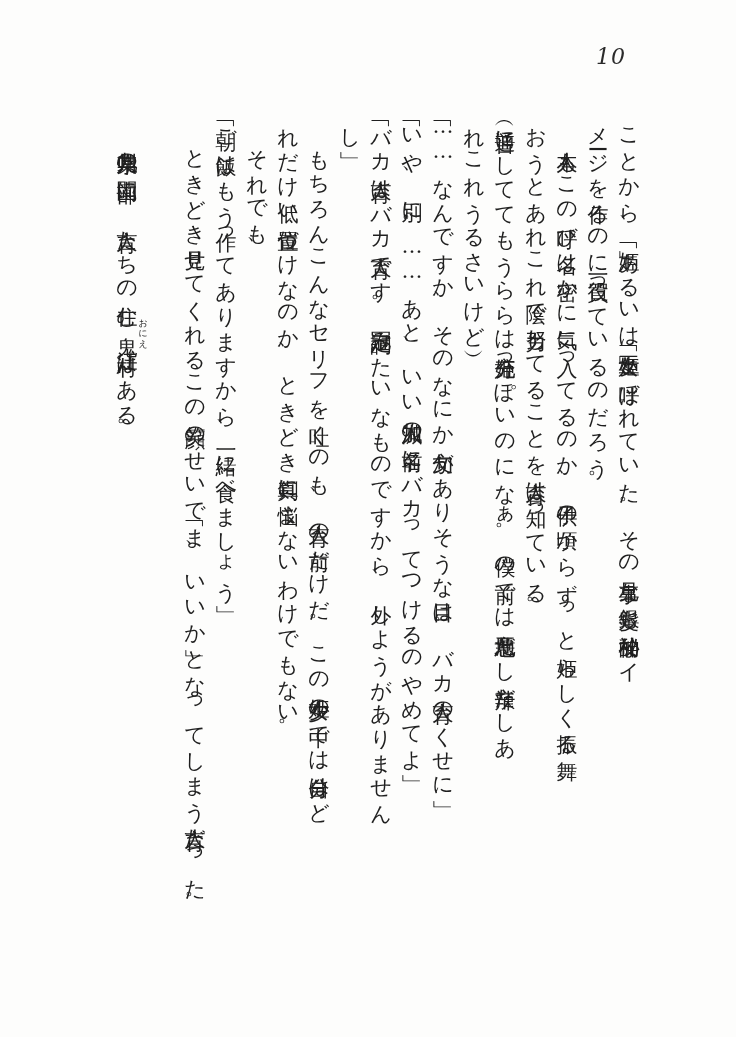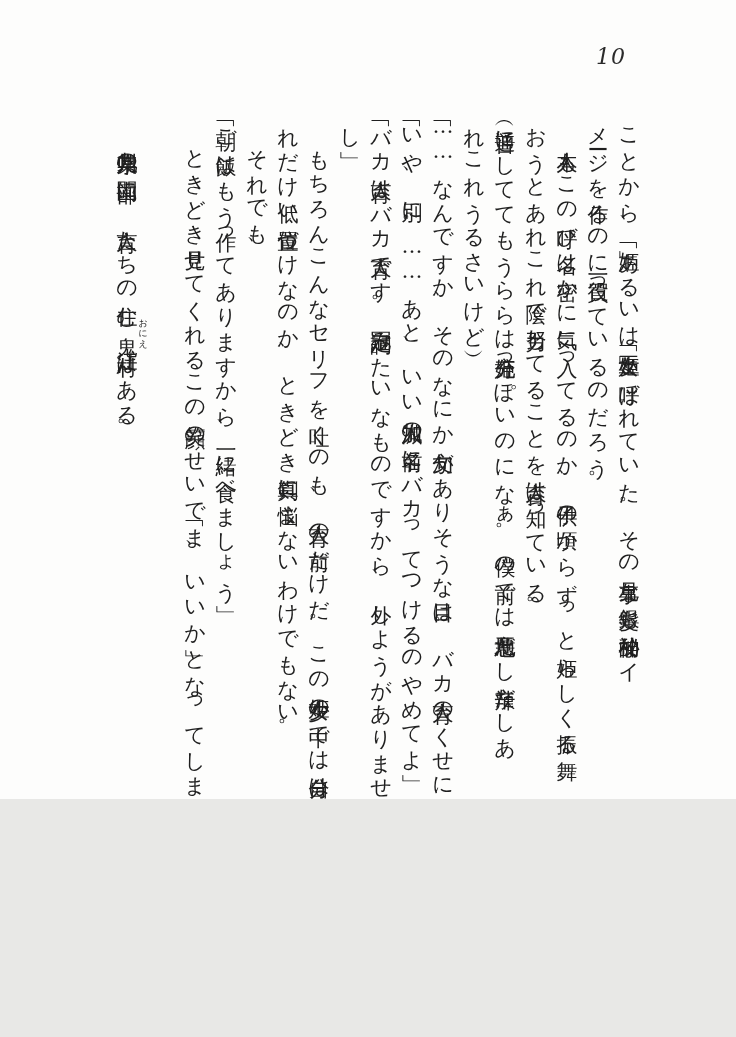--- a/index.html
+++ b/index.html
@@ -3,21 +3,21 @@
 <meta charset="utf-8">
 <style>
   html, body {
     margin: 0;
     padding: 0;
     background: #e8e8e6;
   }
   .page {
     position: relative;
     width: 736px;
-    height: 799px;
+    height: 1037px;
     background: #fdfdfc;
     overflow: hidden;
     font-family: "DejaVu Serif", "Liberation Serif", serif;
   }
   .page-number {
     position: absolute;
     top: 44px;
     right: 110px;
     font-size: 22px;
     font-style: italic;

